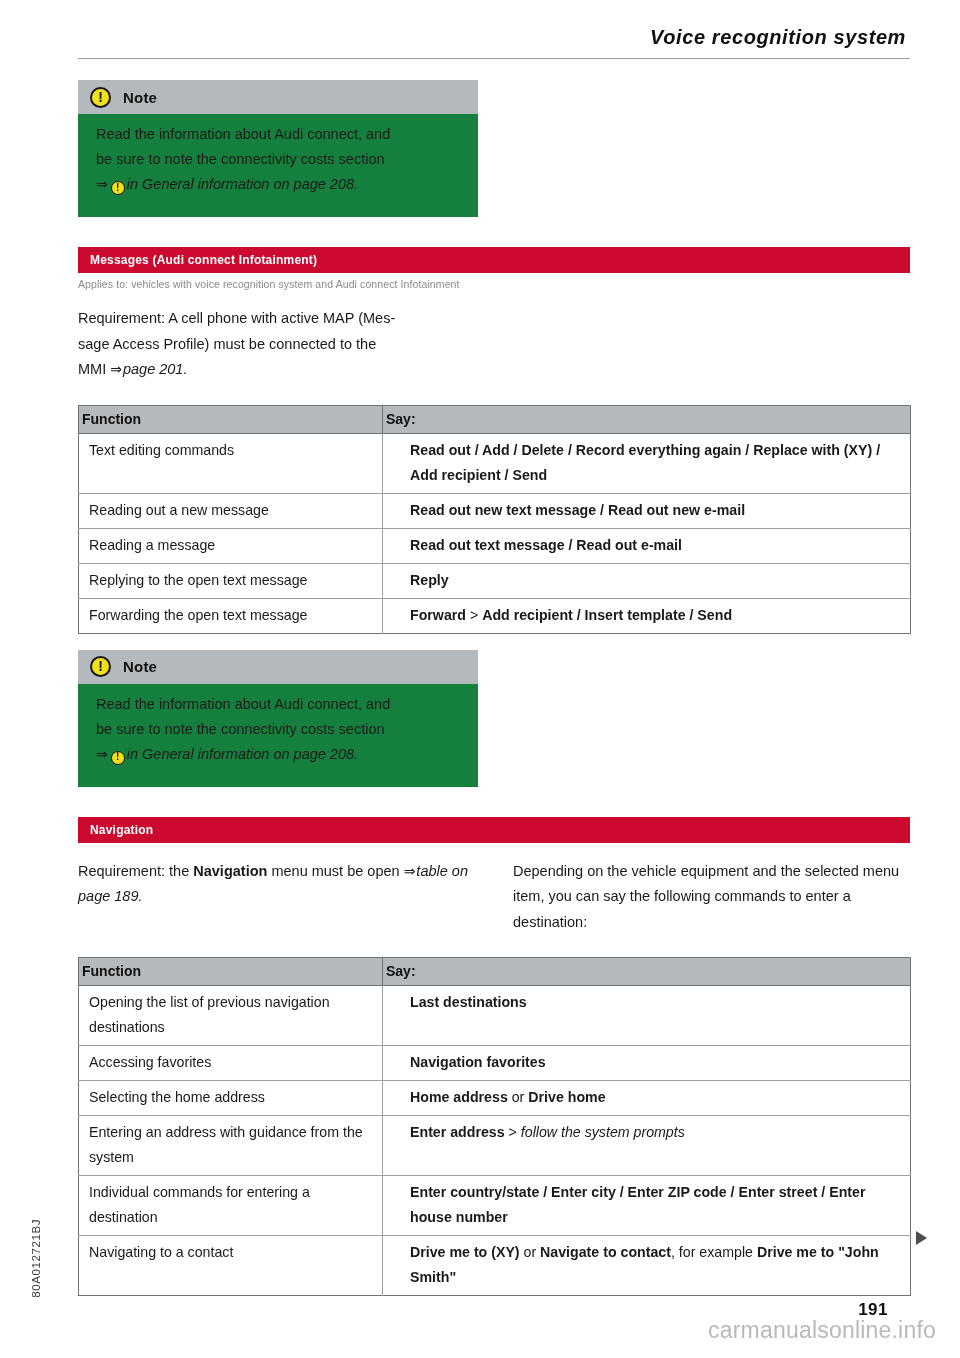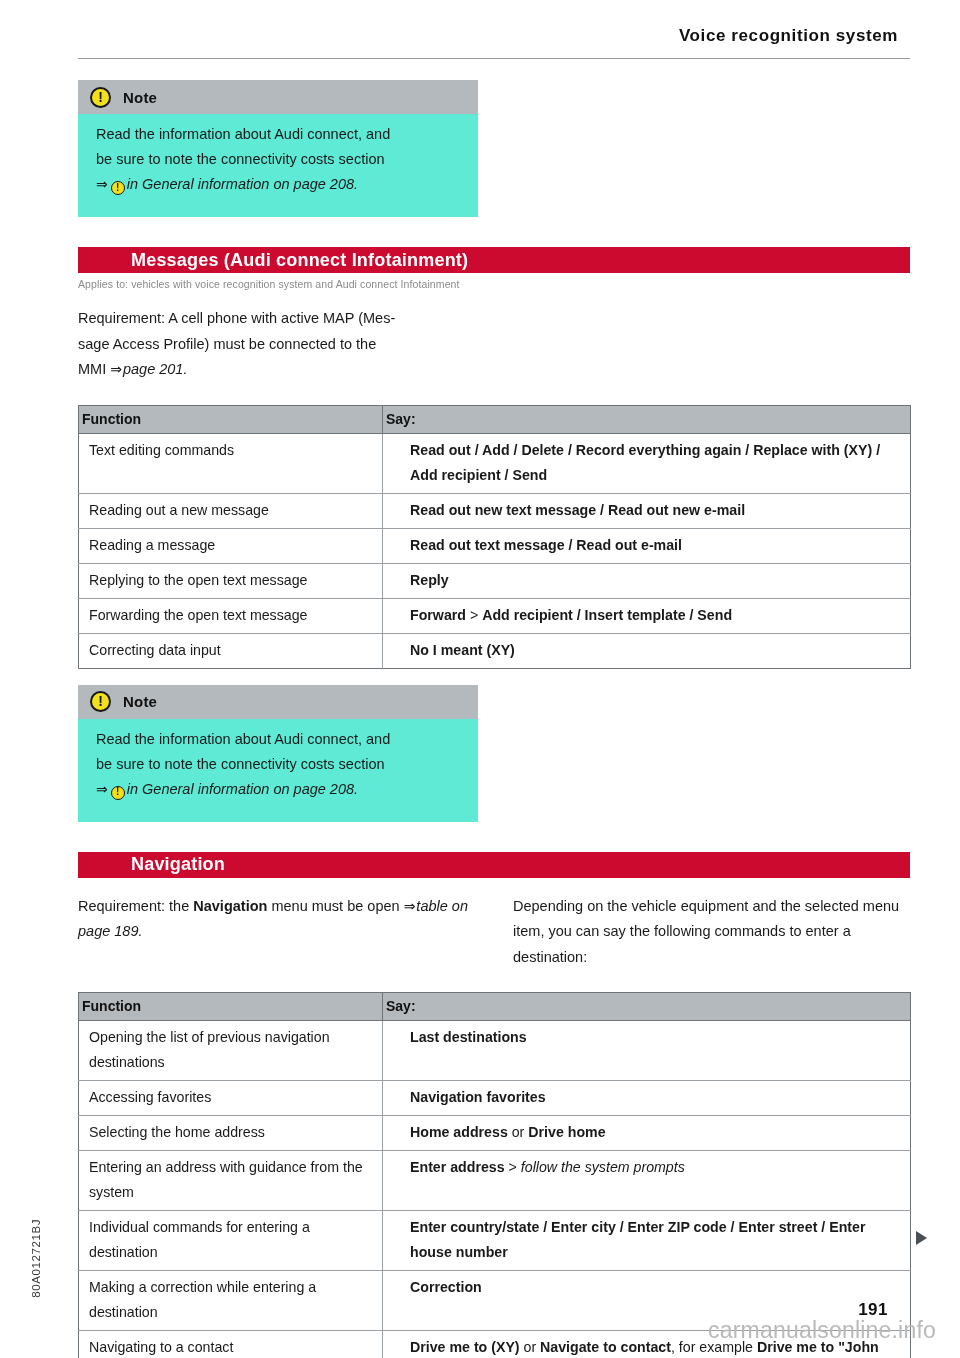--- a/index.html
+++ b/index.html
@@ -19,27 +19,28 @@
   
   .page-header {
     position: absolute;
     top: 26px;
     left: 78px;
     right: 50px;
     height: 32px;
   }
   .page-header .title {
     position: absolute;
-    right: 12px;
+    right: 4px;
     top: 0;
-    font-size: 17px;
+    font-size: 20px;
     font-weight: bold;
     letter-spacing: 0.6px;
     color: #111;
     white-space: nowrap;
+    font-style: italic;
   }
   .header-rule {
     position: absolute;
     left: 78px;
     right: 50px;
     top: 58px;
     height: 1px;
     background: #9a9a9a;
   }
 
@@ -47,21 +48,21 @@
   .content {
     position: absolute;
     left: 78px;
     top: 80px;
     width: 832px;
   }
 
   
   .note-box {
     width: 400px;
-    background: #5eead4;
+    background: #15803d;
     margin-bottom: 0;
   }
   .note-head {
     background: #b4b9bd;
     height: 34px;
     display: flex;
     align-items: center;
     padding-left: 12px;
     box-sizing: border-box;
   }
@@ -123,24 +124,23 @@
   .section-bar {
     background: #cc0a2f;
     height: 26px;
     display: flex;
     align-items: center;
     padding-left: 12px;
     box-sizing: border-box;
   }
   .section-bar .section-title {
     color: #ffffff;
-    font-size: 18px;
+    font-size: 12px;
     font-weight: bold;
     letter-spacing: 0.2px;
-    margin-left: 41px;
   }
   .applies-to {
     font-size: 10.5px;
     color: #8a8a8a;
     margin-top: 5px;
     letter-spacing: 0.1px;
   }
 
   
   .para {
@@ -304,24 +304,20 @@
         <td class="say"><b>Read out text message / Read out e-mail</b></td>
       </tr>
       <tr>
         <td>Replying to the open text message</td>
         <td class="say"><b>Reply</b></td>
       </tr>
       <tr>
         <td>Forwarding the open text message</td>
         <td class="say"><b>Forward</b><span class="rg"> &gt; </span><b>Add recipient / Insert template / Send</b></td>
       </tr>
-      <tr>
-        <td>Correcting data input</td>
-        <td class="say"><b>No I meant (XY)</b></td>
-      </tr>
     </tbody>
   </table>
 
   <div class="spacer-16"></div>
 
   <div class="note-box">
     <div class="note-head">
       <span class="warn-icon"></span>
       <span class="note-title">Note</span>
     </div>
@@ -375,24 +371,20 @@
       </tr>
       <tr>
         <td>Entering an address with guidance from the system</td>
         <td class="say"><b>Enter address</b><span class="rg"> &gt; </span><span class="it">follow the system prompts</span></td>
       </tr>
       <tr>
         <td>Individual commands for entering a destination</td>
         <td class="say"><b>Enter country/state / Enter city / Enter ZIP code / Enter street / Enter house number</b></td>
       </tr>
       <tr>
-        <td>Making a correction while entering a destination</td>
-        <td class="say"><b>Correction</b></td>
-      </tr>
-      <tr>
         <td>Navigating to a contact</td>
         <td class="say"><b>Drive me to (XY)</b><span class="rg"> or </span><b>Navigate to contact</b><span class="rg">, for example </span><b>Drive me to "John Smith"</b></td>
       </tr>
     </tbody>
   </table>
 
 </div>
 
 <div class="side-code">80A012721BJ</div>
 <div class="cont-marker"></div>

